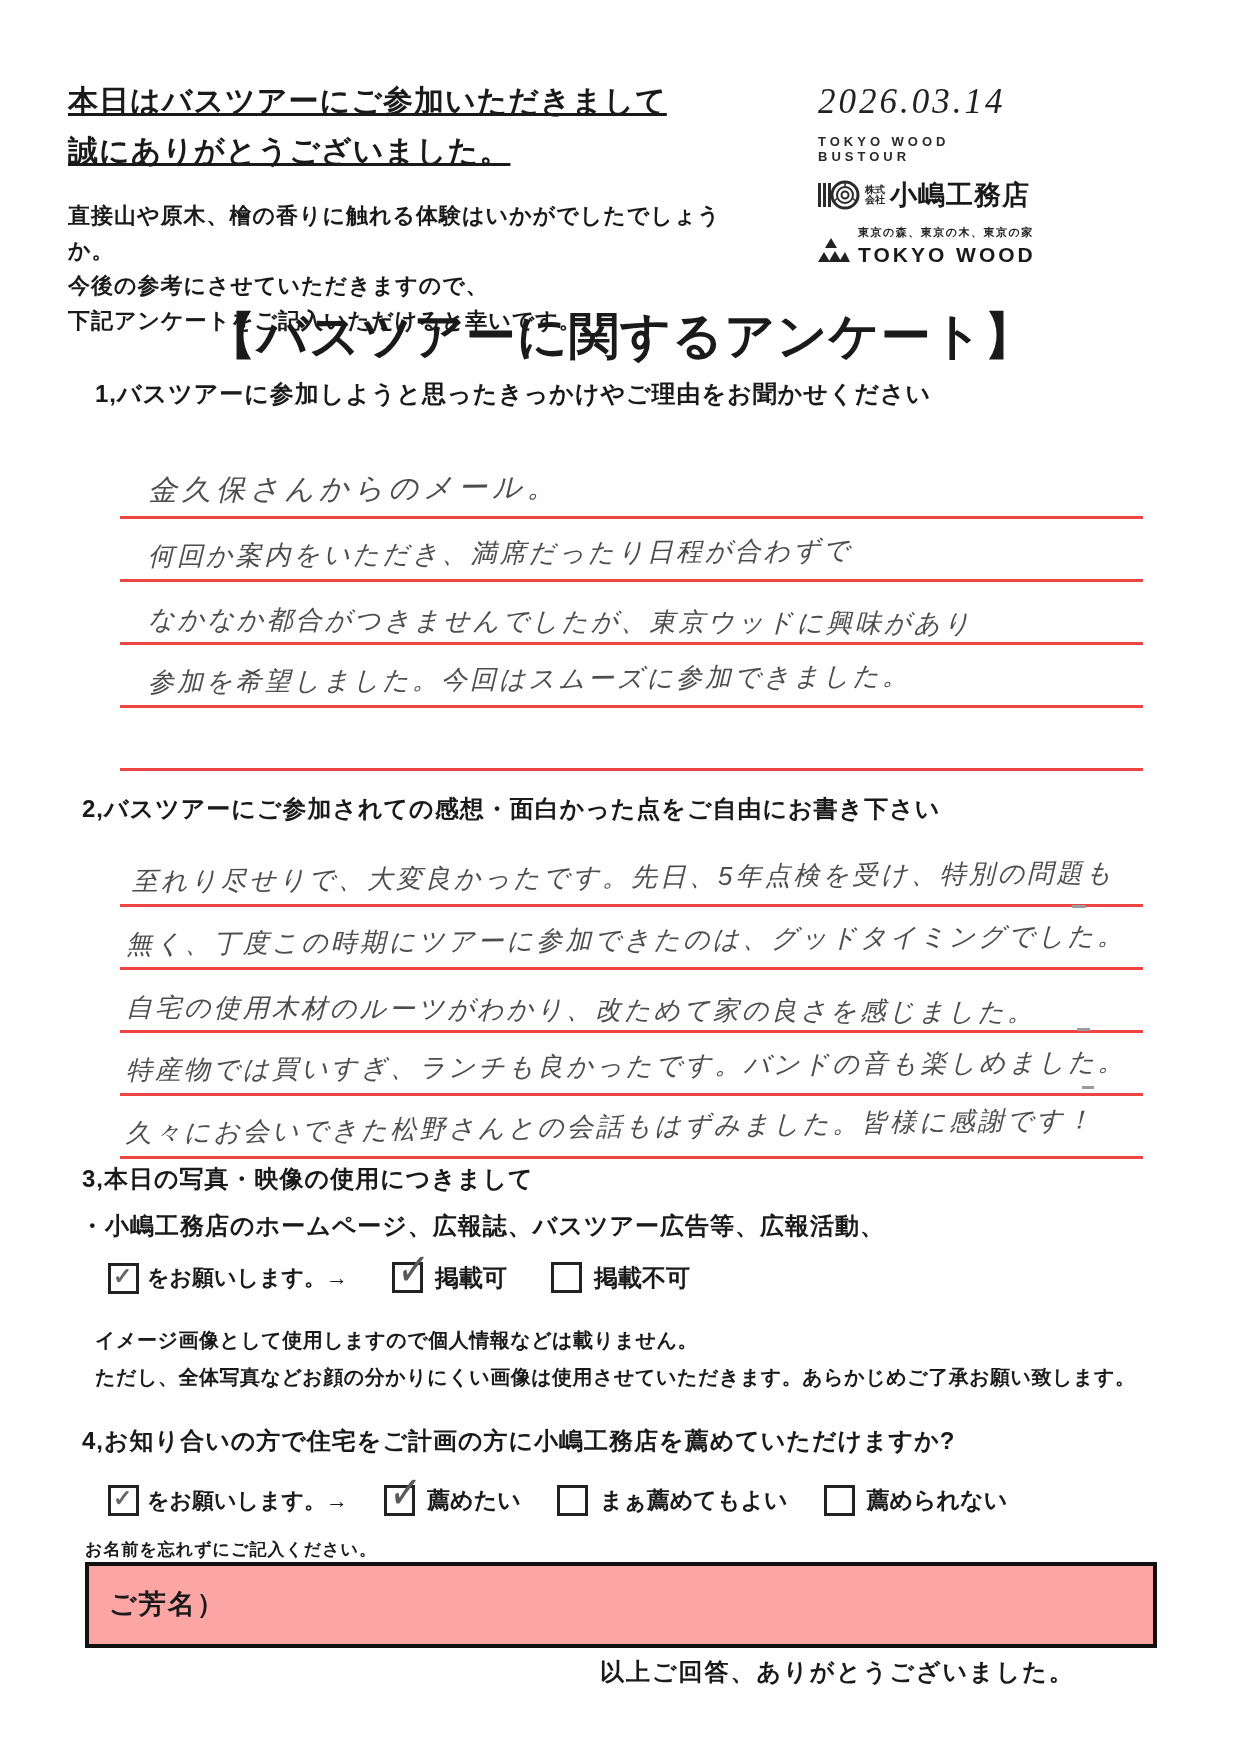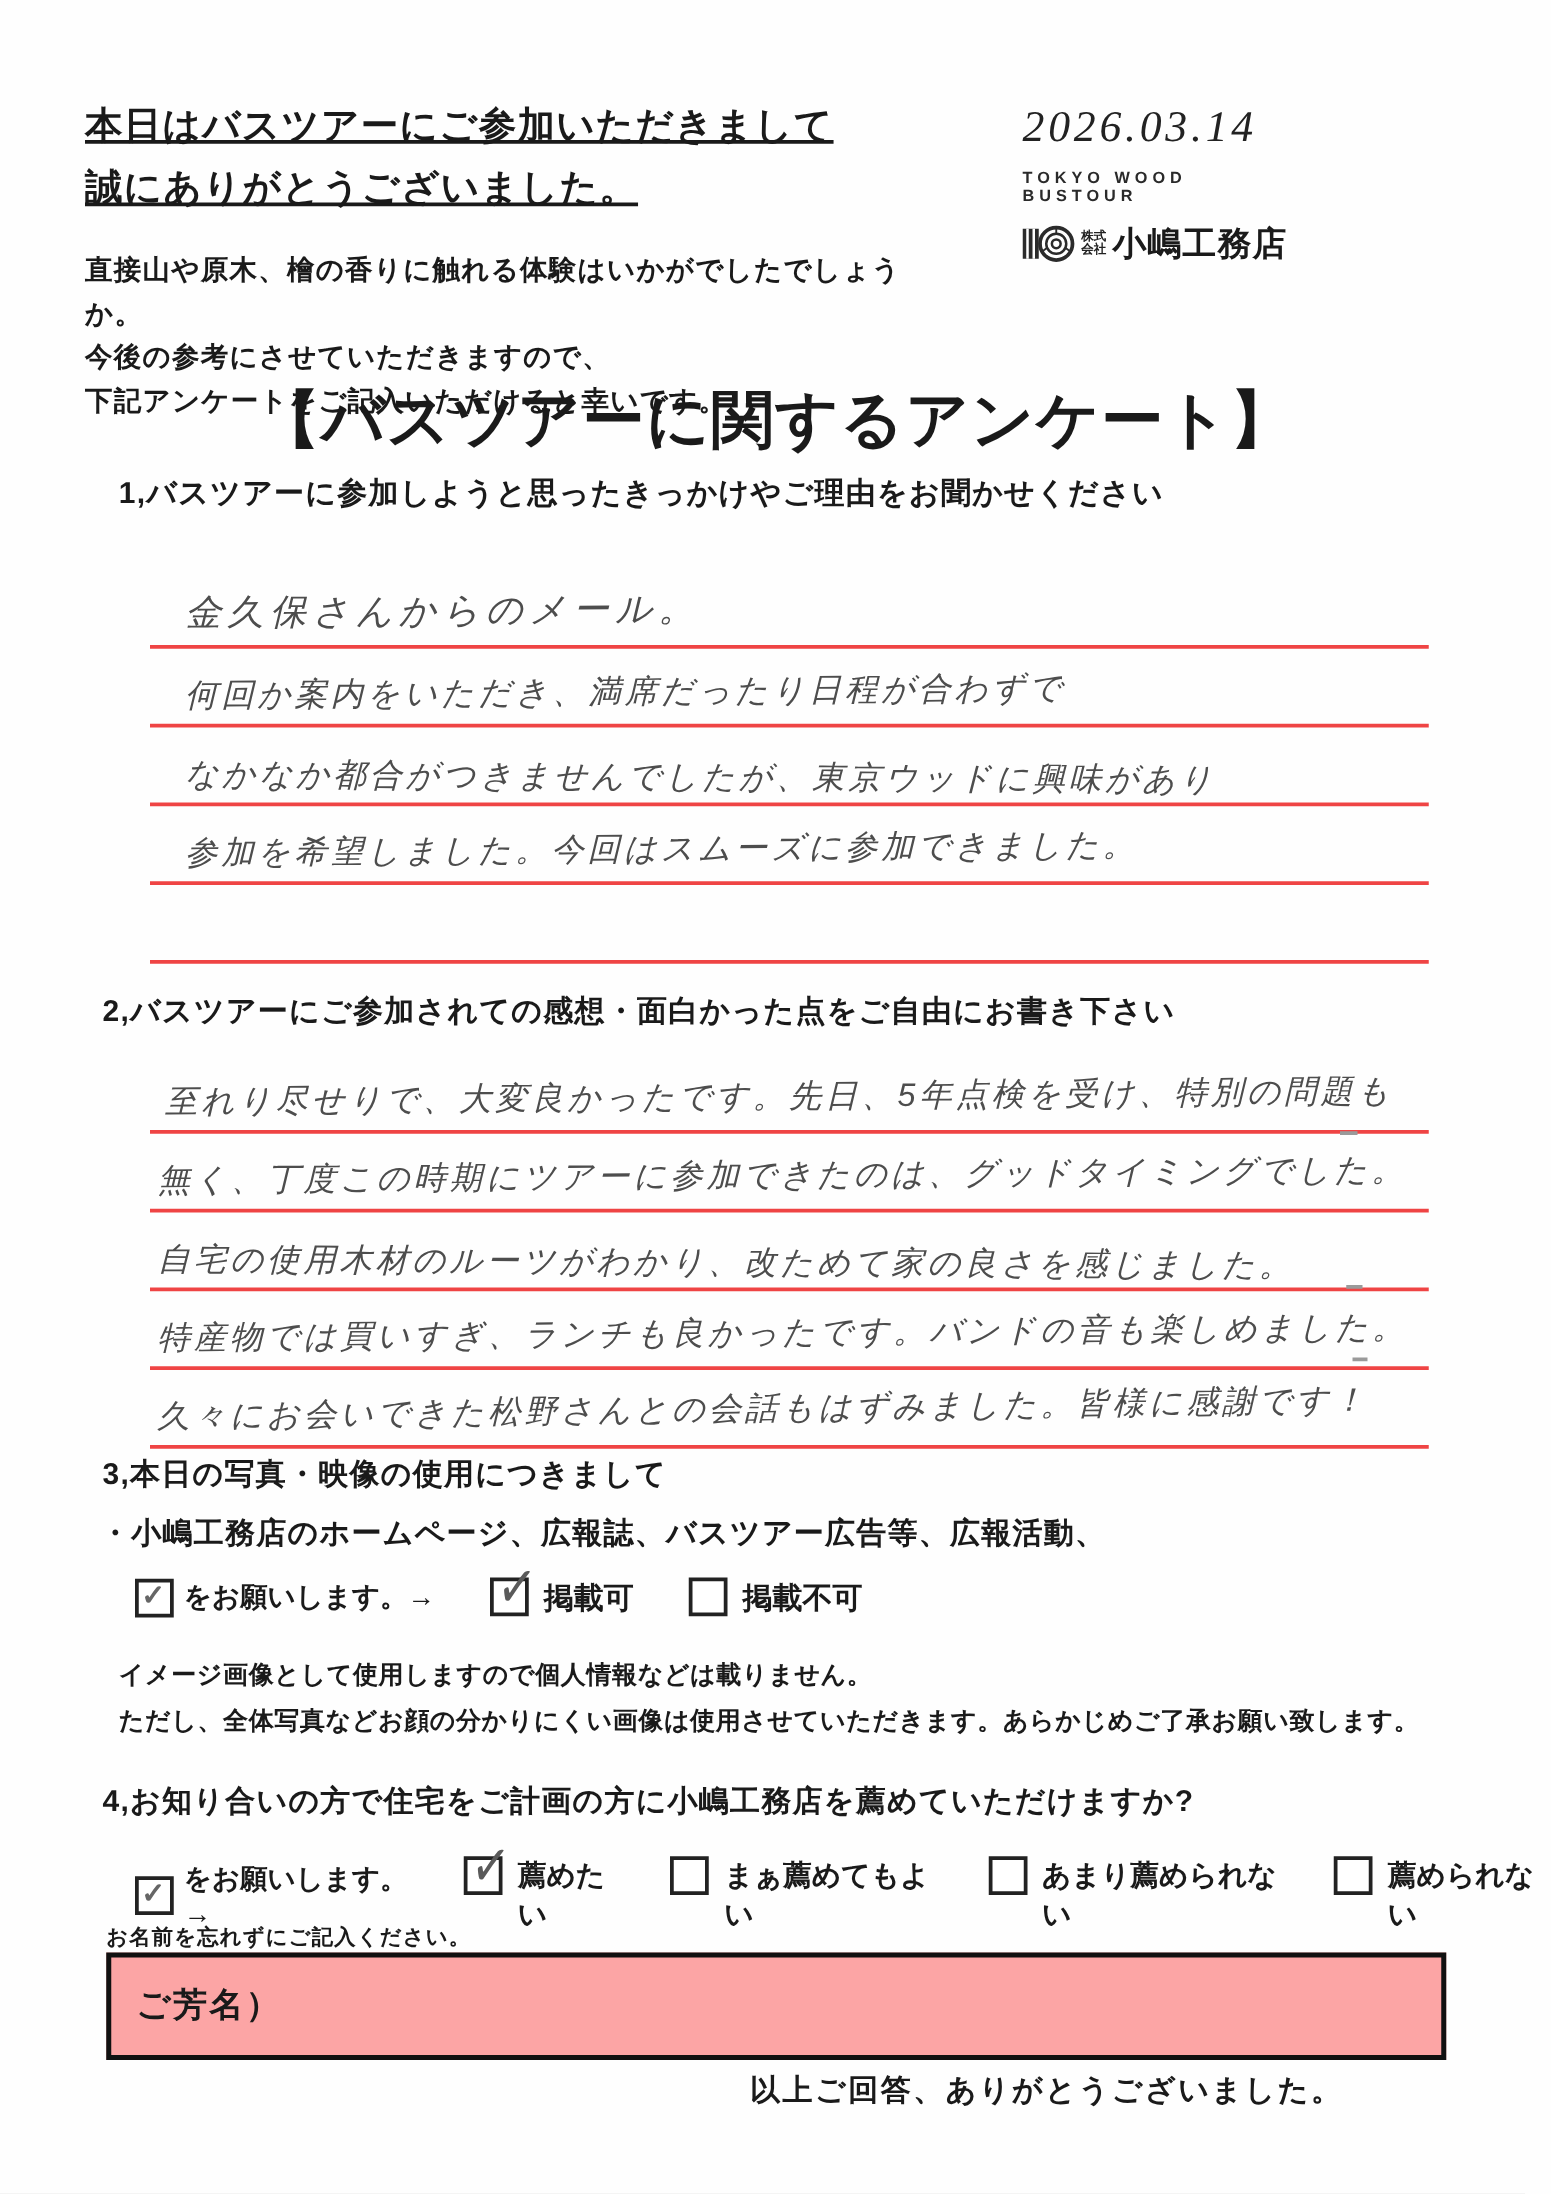--- a/index.html
+++ b/index.html
@@ -100,20 +100,34 @@
           <line x1="16" y1="21" x2="20" y2="18" stroke="#2b2b2b" stroke-width="1.5"></line>
           <line x1="38" y1="21" x2="34" y2="18" stroke="#2b2b2b" stroke-width="1.5"></line>
         </svg>
       </span>
       <span class="kk-stack">
         <div>株式</div>
         <div>会社</div>
       </span>
       <span class="company-name">小嶋工務店</span>
     </div>
+    <div class="brand-row">
+      <span>
+        <svg width="32" height="30" viewBox="0 0 32 30">
+          <polygon points="13,1 7,11 19,11" fill="#222"></polygon>
+          <polygon points="6,15 0,25 12,25" fill="#222"></polygon>
+          <polygon points="17,14 10.5,25 23.5,25" fill="#222"></polygon>
+          <polygon points="27,15 21,25 32,25" fill="#222"></polygon>
+        </svg>
+      </span>
+      <span class="brand-col">
+        <span class="brand-tagline">東京の森、東京の木、東京の家</span>
+        <span class="brand-name">TOKYO WOOD</span>
+      </span>
+    </div>
   </div>
 
   <div class="form-title">【バスツアーに関するアンケート】</div>
 
   <div class="q-heading" style="left:95px;top:378px;">1,バスツアーに参加しようと思ったきっかけやご理由をお聞かせください</div>
   <div class="ans-area" style="top:428px;">
     <div class="ans-row first-q1">
       <span class="hand big">金久保さんからのメール。</span>
     </div>
     <div class="ans-row">
@@ -177,24 +191,20 @@
     <span class="cb-option" style="font-size:23px;">
       <span class="cb handbox is-checked"></span>
       <span>薦めたい</span>
     </span>
     <span class="cb-option" style="font-size:23px;">
       <span class="cb handbox"></span>
       <span>まぁ薦めてもよい</span>
     </span>
     <span class="cb-option" style="font-size:23px;">
       <span class="cb handbox"></span>
-      <span>あまり薦められない</span>
-    </span>
-    <span class="cb-option" style="font-size:23px;">
-      <span class="cb handbox"></span>
       <span>薦められない</span>
     </span>
   </div>
 
   <div class="name-prompt">お名前を忘れずにご記入ください。</div>
   <div class="name-box">
     <span class="name-label">ご芳名）</span>
   </div>
 
   <div class="footer-text">以上ご回答、ありがとうございました。</div>

